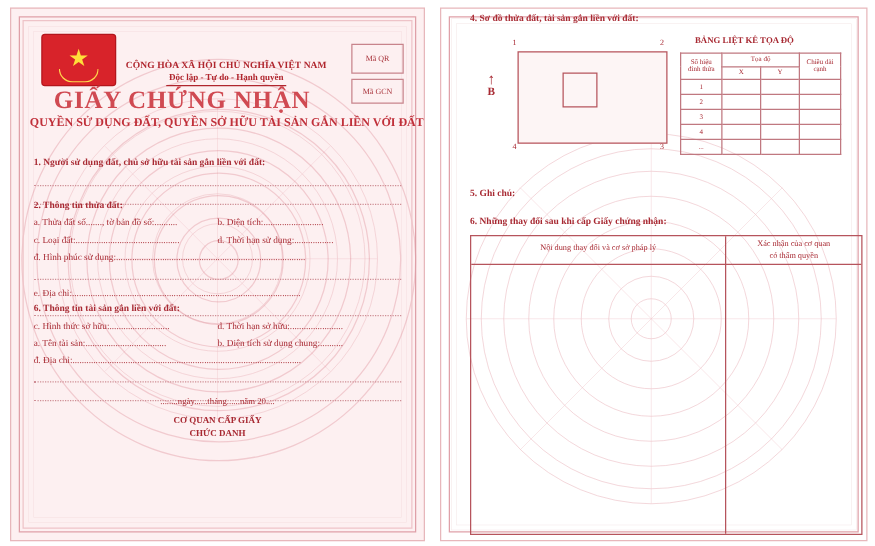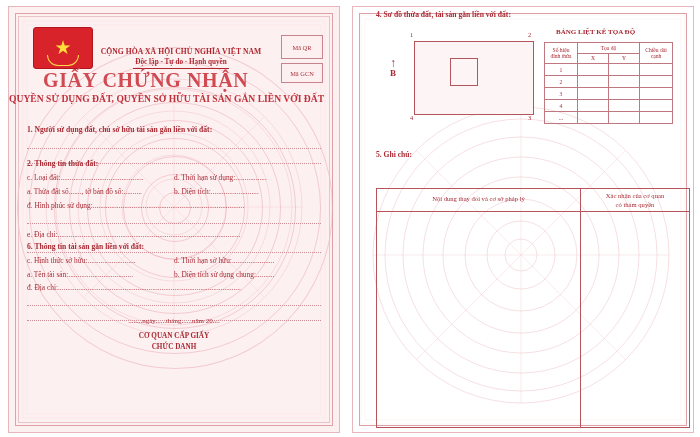--- a/index.html
+++ b/index.html
@@ -25,21 +25,21 @@
 
   .natl{position:absolute;left:72px;top:16px;width:200px;text-align:center;margin-top:24px;}
   .natl .l1{font-size:7.6px;font-weight:bold;letter-spacing:.1px;color:#b0262e;}
   .natl .l2{font-size:7.2px;font-weight:bold;margin-top:2px;color:#b0262e;}
   .natl .rule{width:96px;height:1px;background:#b0262e;margin:2px auto 0;}
 
   .qr-box{position:absolute;right:16px;top:28px;width:40px;height:22px;border:1px solid #c8848c;display:flex;align-items:center;justify-content:center;font-size:6.4px;color:#a8323a;}
   .gcn-box{position:absolute;right:16px;top:56px;width:40px;height:18px;border:1px solid #c8848c;display:flex;align-items:center;justify-content:center;font-size:6.4px;color:#a8323a;}
 
   .title1{position:absolute;left:0;right:0;top:62px;font-size:20px;font-weight:bold;letter-spacing:.6px;color:#d04a52;margin-left:34px;}
-  .title2{position:absolute;left:0;right:0;top:86px;text-align:left;font-size:9.6px;font-weight:bold;color:#c0303a;}
+  .title2{position:absolute;left:0;right:0;top:86px;text-align:right;font-size:9.6px;font-weight:bold;color:#c0303a;}
 
   .sec{position:absolute;left:18px;right:18px;font-size:7.4px;color:#a82a33;}
   .sec .h{font-weight:bold;font-size:7.6px;}
   .dotline{border-bottom:1px dotted #cf8f96;height:10px;}
   .row2{display:flex;}
   .row2 > div{flex:1;}
 
   .sign{position:absolute;left:0;right:0;text-align:center;font-size:7px;color:#a82a33;}
   .sign .d{font-size:7px;margin-bottom:6px;}
   .sign .b{font-weight:bold;font-size:7.2px;line-height:11px;}
@@ -124,26 +124,26 @@
 
     <div class="sec" style="top:118px;">
       <div class="h">1. Người sử dụng đất, chủ sở hữu tài sản gắn liền với đất:</div>
       <div class="dotline" style="margin-top:4px"></div>
       <div class="dotline" style="margin-top:4px"></div>
     </div>
 
     <div class="sec" style="top:152px;">
       <div class="h">2. Thông tin thửa đất:</div>
       <div class="row2" style="margin-top:5px">
+        <div>a. Thửa đất số......., tờ bản đồ số:..........</div>
+        <div>b. Diện tích:..........................</div>
+      </div>
+      <div class="row2" style="margin-top:5px">
         <div>c. Loại đất:.............................................</div>
         <div>d. Thời hạn sử dụng:.................</div>
-      </div>
-      <div class="row2" style="margin-top:5px">
-        <div>a. Thửa đất số......., tờ bản đồ số:..........</div>
-        <div>b. Diện tích:..........................</div>
       </div>
       <div style="margin-top:5px">đ. Hình phúc sử dụng:..................................................................................</div>
       <div class="dotline" style="margin-top:3px"></div>
       <div style="margin-top:6px">e. Địa chỉ:...................................................................................................</div>
       <div class="dotline" style="margin-top:3px"></div>
     </div>
 
     <div class="sec" style="top:235px;">
       <div class="h">6. Thông tin tài sản gắn liền với đất:</div>
       <div class="row2" style="margin-top:5px">
@@ -249,20 +249,21 @@
       <tr>
         <td>...</td>
         <td style="height:9px"></td>
         <td></td>
         <td></td>
       </tr>
     </tbody>
   </table>
 
   <div class="rtxt rbold" style="left:376px;top:150px;text-align:center;">5. Ghi chú:</div>
+  <div class="rtxt rbold" style="left:376px;top:172px;">6. Những thay đổi sau khi cấp Giấy chứng nhận:</div>
 
   <div id="changes-table">
     <div class="hdr"></div>
     <div class="div"></div>
     <div class="th-l">Nội dung thay đổi và cơ sở pháp lý</div>
     <div class="th-r">
       <div>Xác nhận của cơ quan</div>
       <div>có thẩm quyền</div>
     </div>
   </div>

